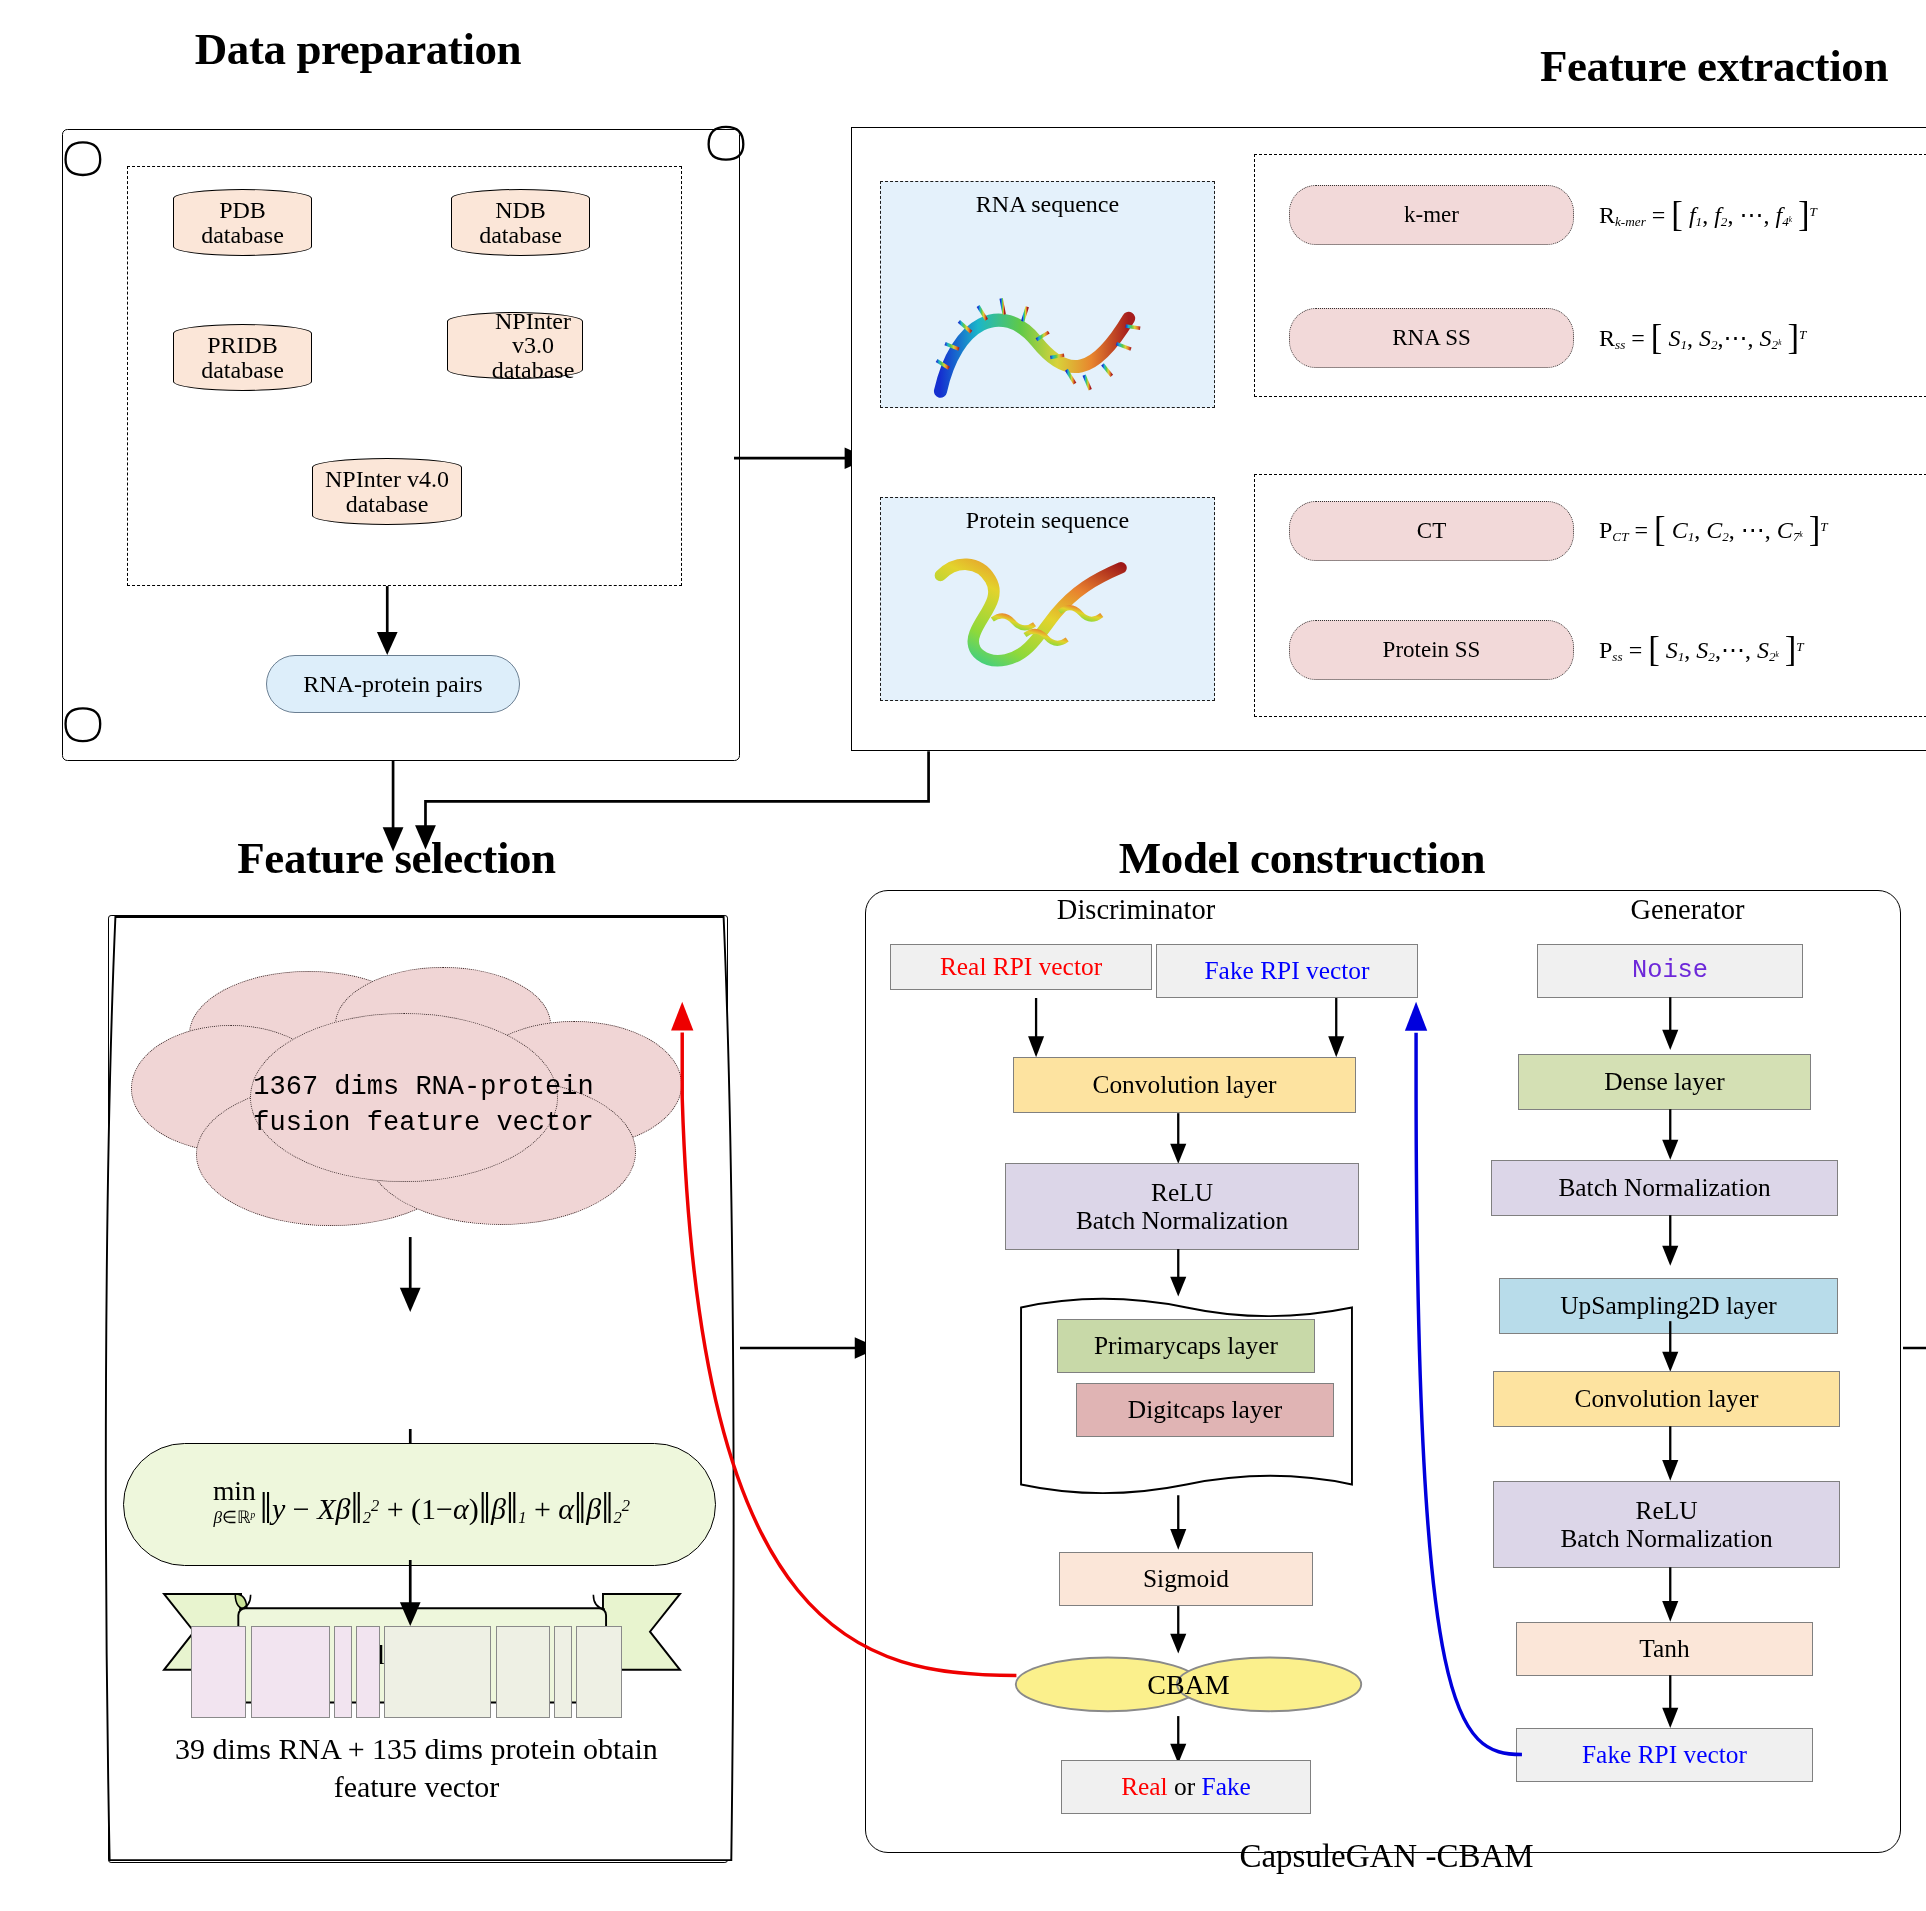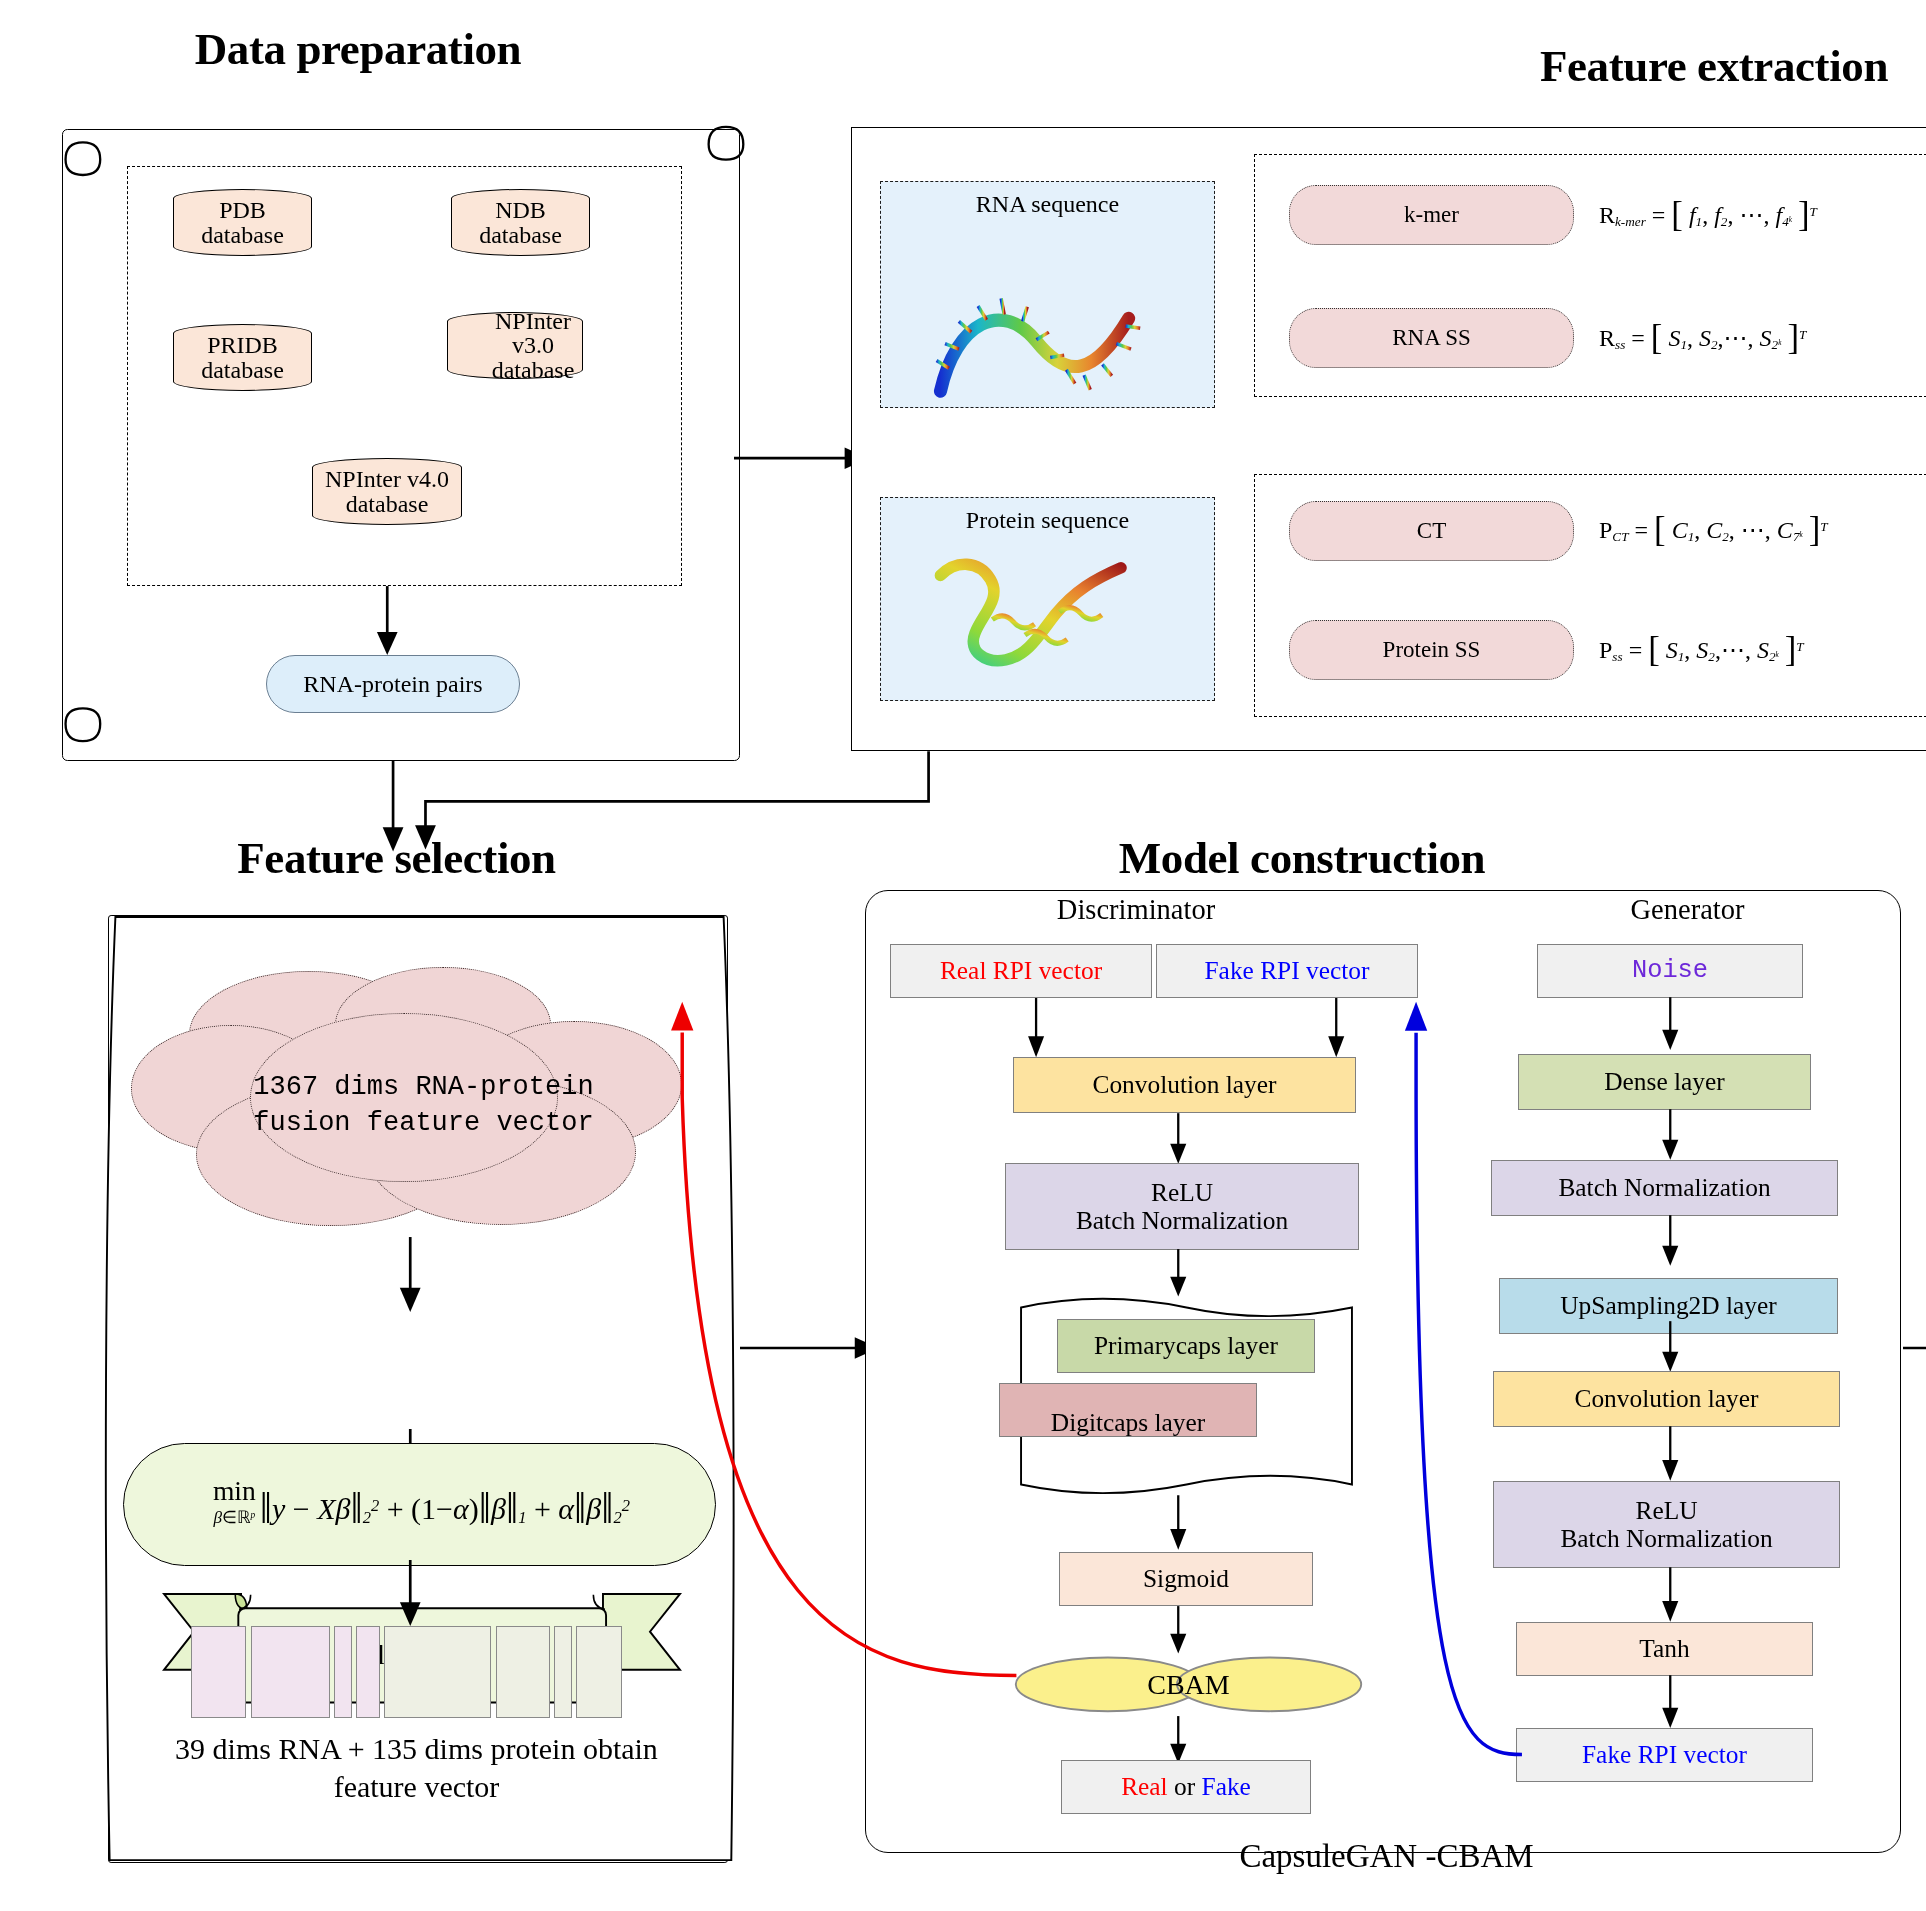--- a/index.html
+++ b/index.html
@@ -312,21 +312,21 @@
   <polygon points="360,80 298,52 298,108" fill="#000"></polygon>
 </svg>
 
 <div class="abs stage-title" style="left:936px; top:836px; width:732px;">Model construction</div>
 
 <div class="abs panel-round" style="left:865px; top:890px; width:1036px; height:963px; border-radius:23px;"></div>
 
 <div class="abs" style="left:905px; top:894px; width:462px; text-align:center; font-size:28.5px;">Discriminator</div>
 <div class="abs" style="left:1495px; top:894px; width:385px; text-align:center; font-size:28.5px;">Generator</div>
 
-<div class="abs layer l-grey" style="left:890px; top:944px; width:262px; height:54px; color:#ff0000;">
+<div class="abs layer l-grey" style="left:890px; top:944px; width:262px; height:46px; color:#ff0000;">
   <span>Real RPI vector</span>
 </div>
 <div class="abs layer l-grey" style="left:1156px; top:944px; width:262px; height:54px; color:#0000ff;">
   <span>Fake RPI vector</span>
 </div>
 
 <svg class="abs" style="left:1021px; top:998px;" width="424" height="65" aria-hidden="true" viewBox="0 0 1100 170">
   <line class="arw-thin" x1="35" y1="0" x2="35" y2="105"></line>
   <polygon points="35,155 14,100 56,100" fill="#000"></polygon>
   <line class="arw-thin" x1="820" y1="0" x2="820" y2="105"></line>
@@ -349,21 +349,21 @@
   <line class="arw-thin" x1="45" y1="0" x2="45" y2="78"></line>
     <polygon points="45,124 24,72 66,72" fill="#000"></polygon>
 </svg>
 
 <svg class="abs" style="left:1017px; top:1294px;" width="339" height="202" aria-hidden="true" viewBox="0 0 880 525">
   <path d="M 10 35 q 210 -45 430 0 q 210 45 430 0 L 870 495 q -210 -45 -430 0 q -220 45 -430 0 Z" fill="#fff" stroke="#000" stroke-width="5"></path>
 </svg>
 <div class="abs layer l-green" style="left:1057px; top:1319px; width:258px; height:54px;">
   <span>Primarycaps layer</span>
 </div>
-<div class="abs layer l-red" style="left:999px; top:1383px; width:258px; height:54px;align-items:flex-end;">
+<div class="abs layer l-red" style="left:1076px; top:1383px; width:258px; height:54px;">
   <span>Digitcaps layer</span>
 </div>
 
 <svg class="abs" style="left:1161px; top:1495px;" width="46" height="58" aria-hidden="true" viewBox="0 0 120 150">
   <line class="arw-thin" x1="45" y1="0" x2="45" y2="92"></line>
     <polygon points="45,142 24,88 66,88" fill="#000"></polygon>
 </svg>
 
 <div class="abs layer l-peach" style="left:1059px; top:1552px; width:254px; height:54px;">
   <span>Sigmoid</span>

